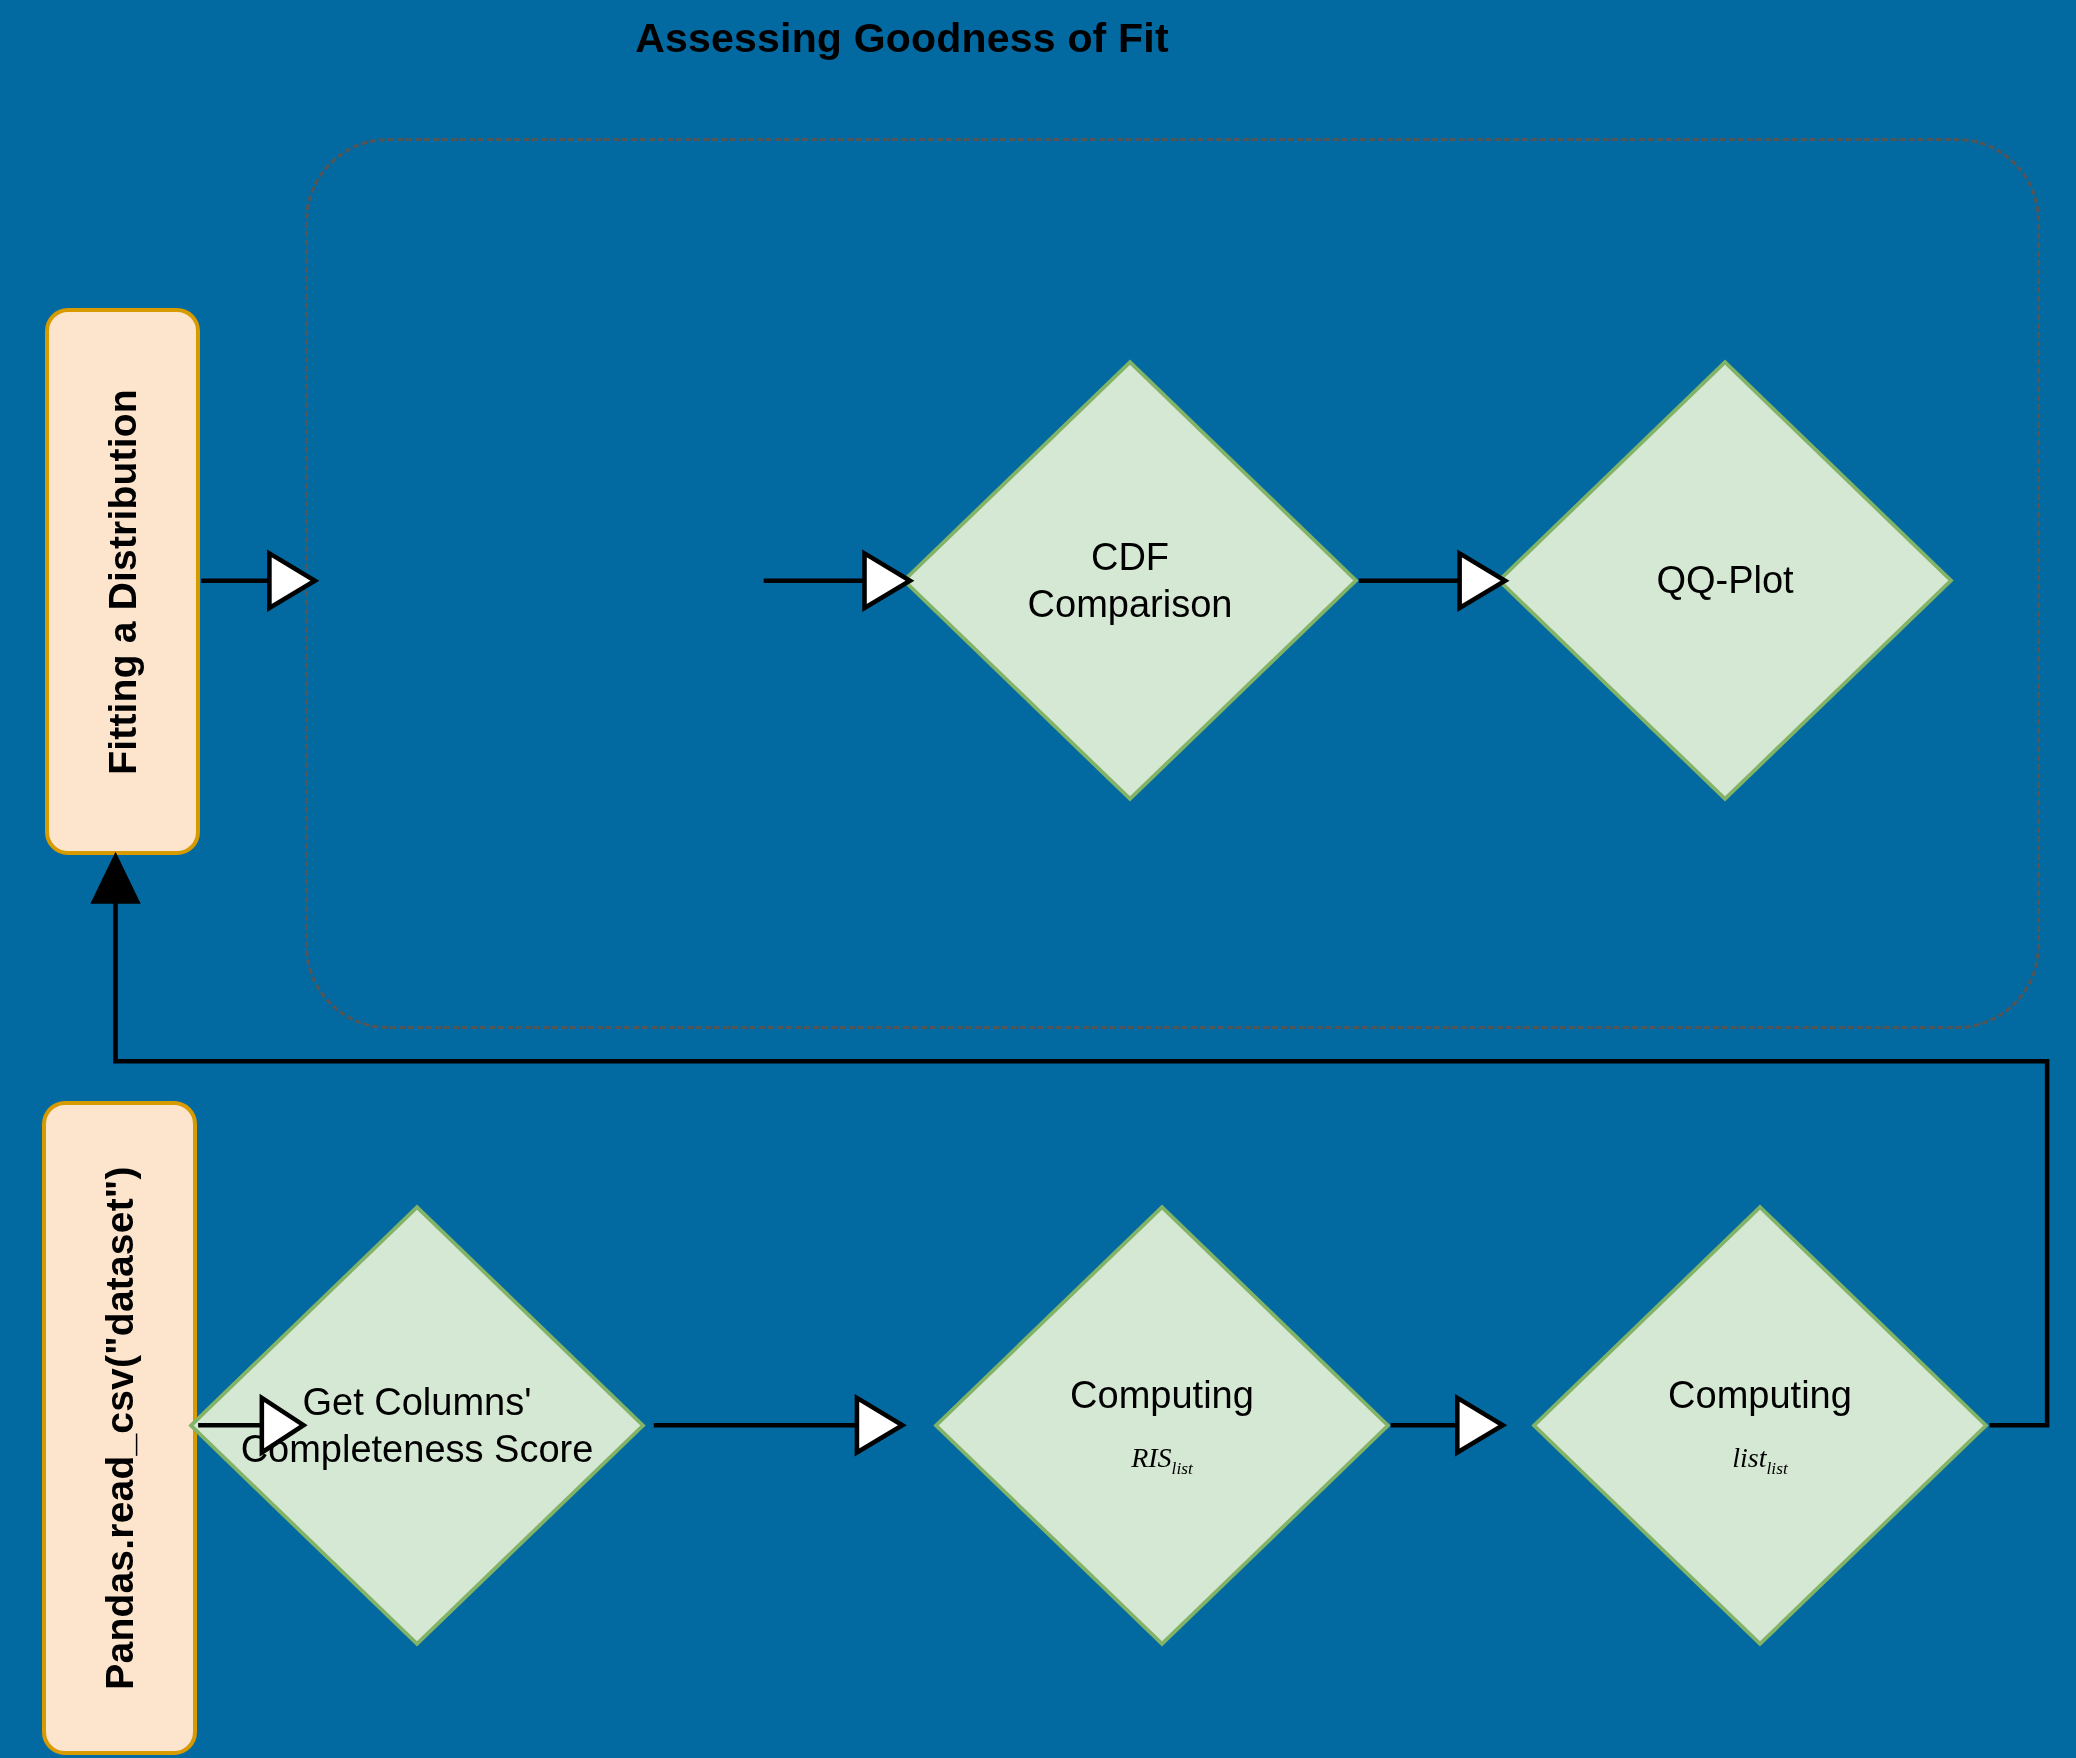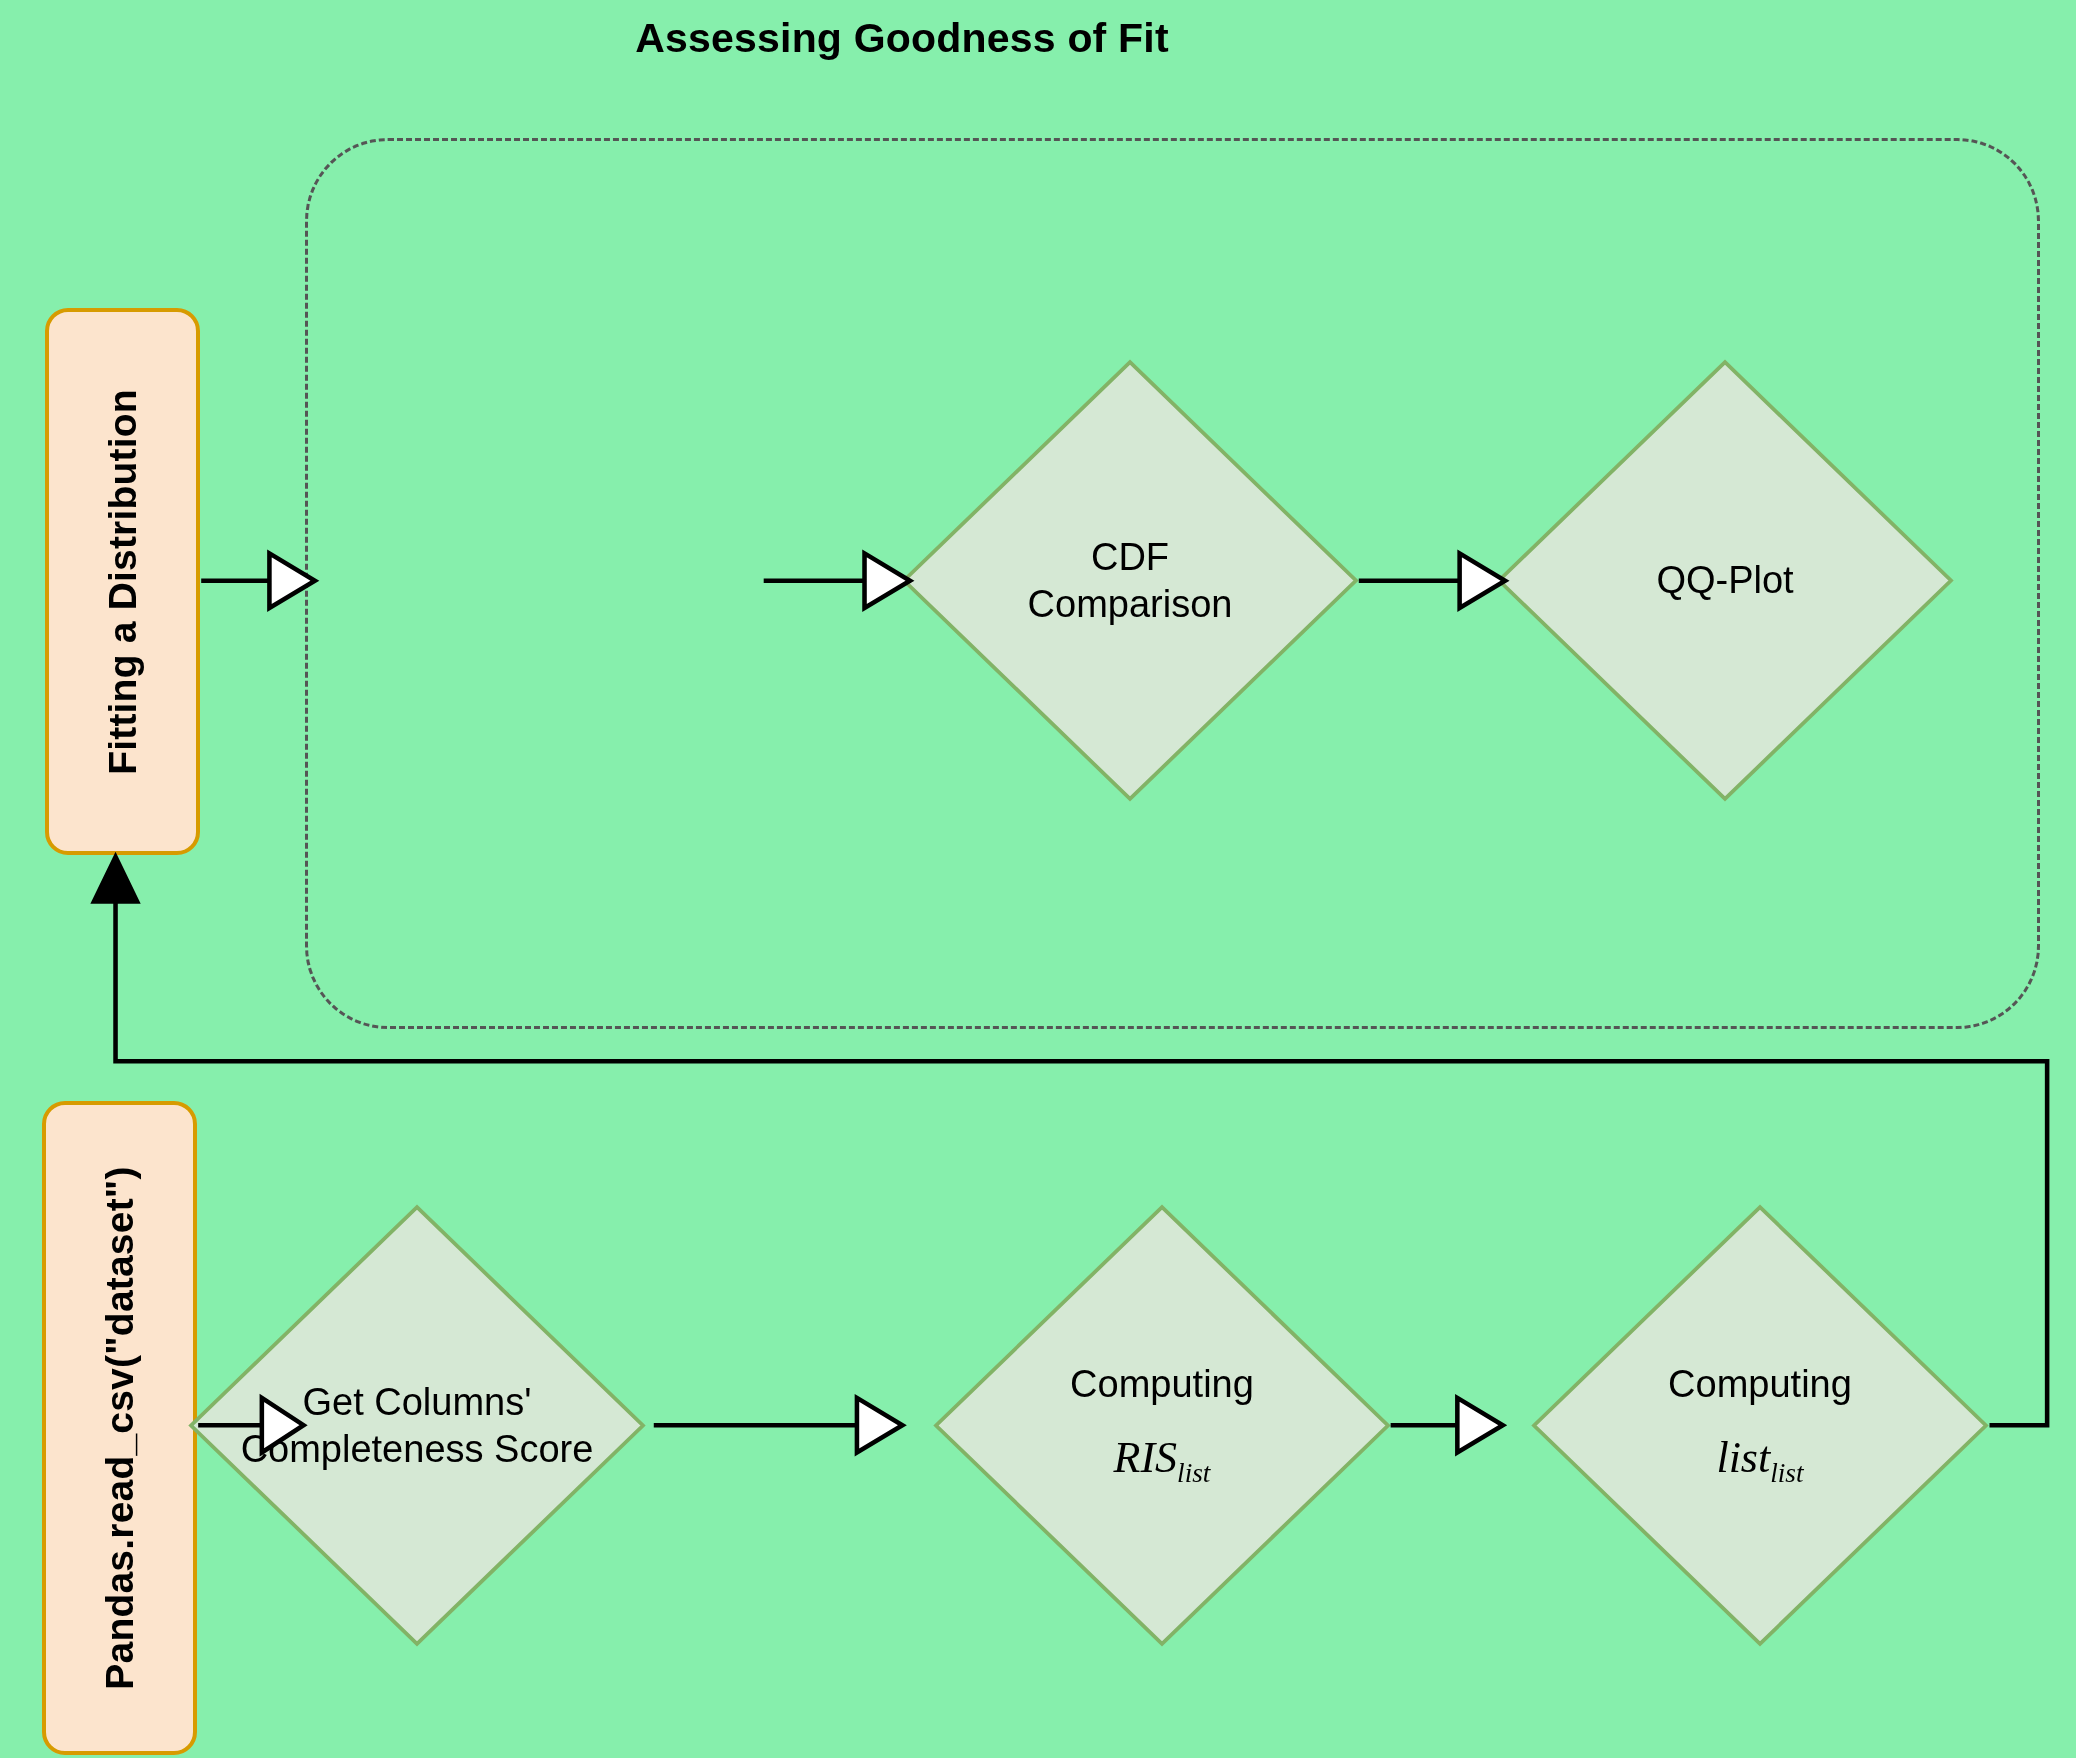--- a/index.html
+++ b/index.html
@@ -4,21 +4,21 @@
 <style>
   html, body {
     margin: 0;
     padding: 0;
     background: #ffffff;
   }
   #canvas {
     position: relative;
     width: 2077px;
     height: 1758px;
-    background: #86efac;
+    background: #0369a1;
     overflow: hidden;
     font-family: "Liberation Sans", sans-serif;
   }
 
   
   #diagram-title {
     position: absolute;
     left: 0;
     top: 15px;
     width: 1804px;
@@ -95,21 +95,21 @@
     align-items: center;
     justify-content: center;
     text-align: center;
     font-size: 38px;
     line-height: 1.22;
     color: #000000;
   }
   .diamond-label .mathline {
     font-family: "Liberation Serif", serif;
     font-style: italic;
-    font-size: 44px;
+    font-size: 28px;
     margin-top: 23px;
   }
   .diamond-label .mathline sub {
     font-size: 0.62em;
     font-style: italic;
   }
 
   
   #connectors {
     position: absolute;

